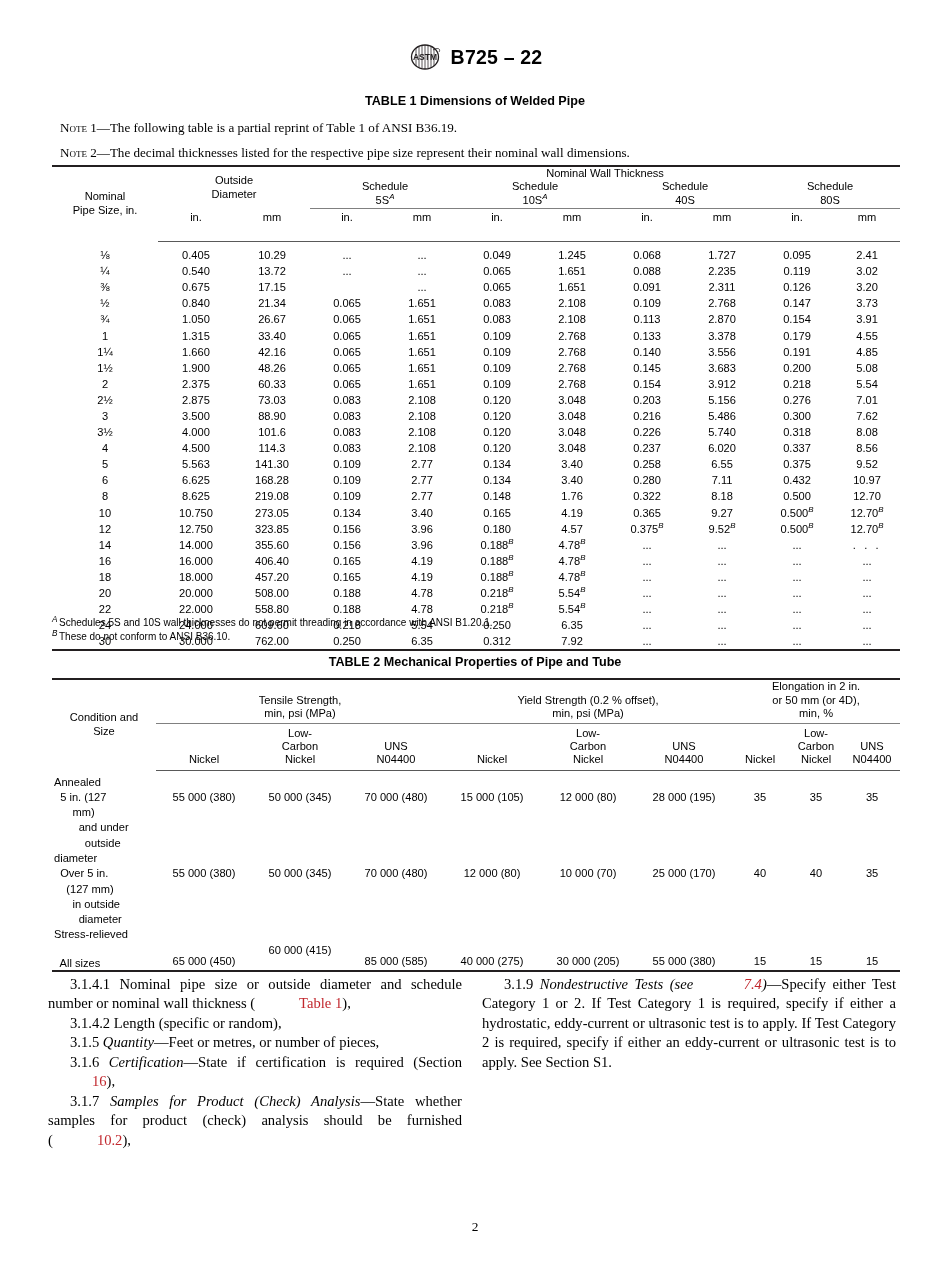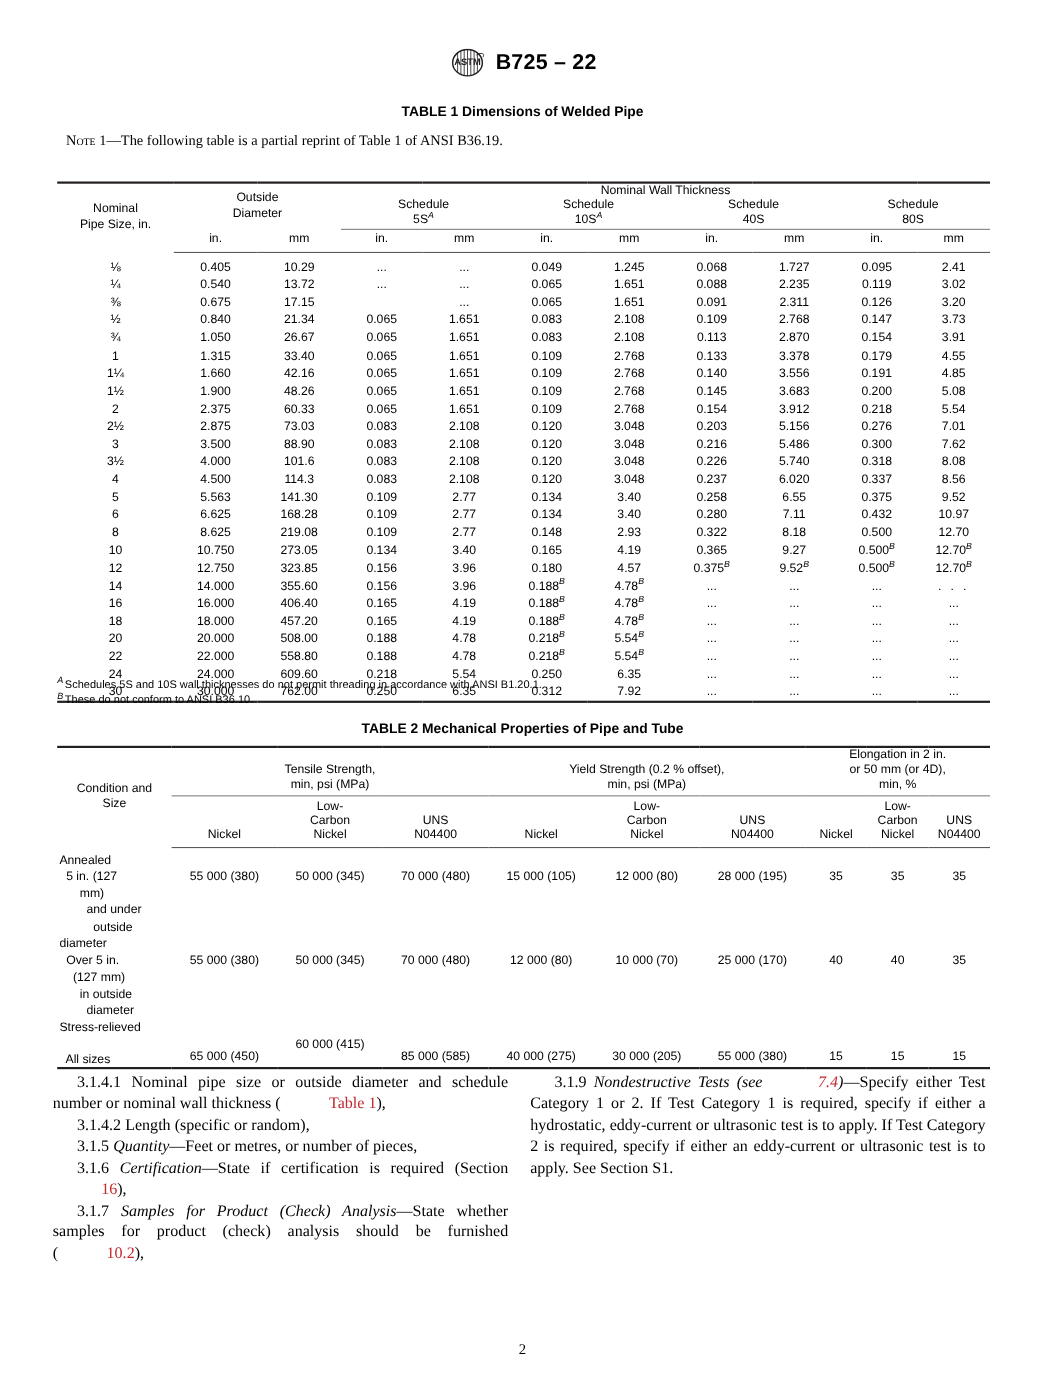--- a/index.html
+++ b/index.html
@@ -93,21 +93,21 @@
   }
   #table1 { width: 848px; table-layout: fixed; }
   #table1 .hdr-group {
     text-align: center;
     line-height: 1.22;
     padding-bottom: 1px;
   }
   #table1 .unit-row td {
     text-align: center;
     padding-top: 2px;
-    padding-bottom: 6px;
+    padding-bottom: 18px;
   }
   #table1 tbody td {
     text-align: center;
     line-height: 1.0;
     height: 16.1px;
     padding: 0;
   }
   #table1 tbody td.nps {
     text-align: center;
   }
@@ -213,20 +213,23 @@
     </span>
     <span class="doc-designation">B725 – 22</span>
   </div>
 
   <div class="table-caption" style="position:absolute; left:0; top:94px;">TABLE 1 Dimensions of Welded Pipe</div>
 
   <div class="note" style="position:absolute; left:60px; top:120px; width:830px;">
     <span class="note-label">Note 1</span><span>—The following table is a partial reprint of Table 1 of ANSI B36.19.</span>
   </div>
 
+  <div class="note" style="position:absolute; left:60px; top:145px; width:830px;">
+    <span class="note-label">Note 2</span><span>—The decimal thicknesses listed for the respective pipe size represent their nominal wall dimensions.</span>
+  </div>
 
   <div id="table1-wrap">
     <table class="astm" id="table1">
       <colgroup>
         <col style="width:106px">
           <col style="width:76px">
           <col style="width:76px">
         <col style="width:74px">
           <col style="width:76px">
         <col style="width:74px">
@@ -473,21 +476,21 @@
             <td><span>0.432</span></td>
             <td><span>10.97</span></td>
           </tr>
           <tr>
             <td class="nps"><span>8</span></td>
             <td><span>8.625</span></td>
             <td><span>219.08</span></td>
             <td><span>0.109</span></td>
             <td><span>2.77</span></td>
             <td><span>0.148</span></td>
-            <td><span>2.93</span></td>
+            <td><span>1.76</span></td>
             <td><span>0.322</span></td>
             <td><span>8.18</span></td>
             <td><span>0.500</span></td>
             <td><span>12.70</span></td>
           </tr>
           <tr>
             <td class="nps"><span>10</span></td>
             <td><span>10.750</span></td>
             <td><span>273.05</span></td>
             <td><span>0.134</span></td>

